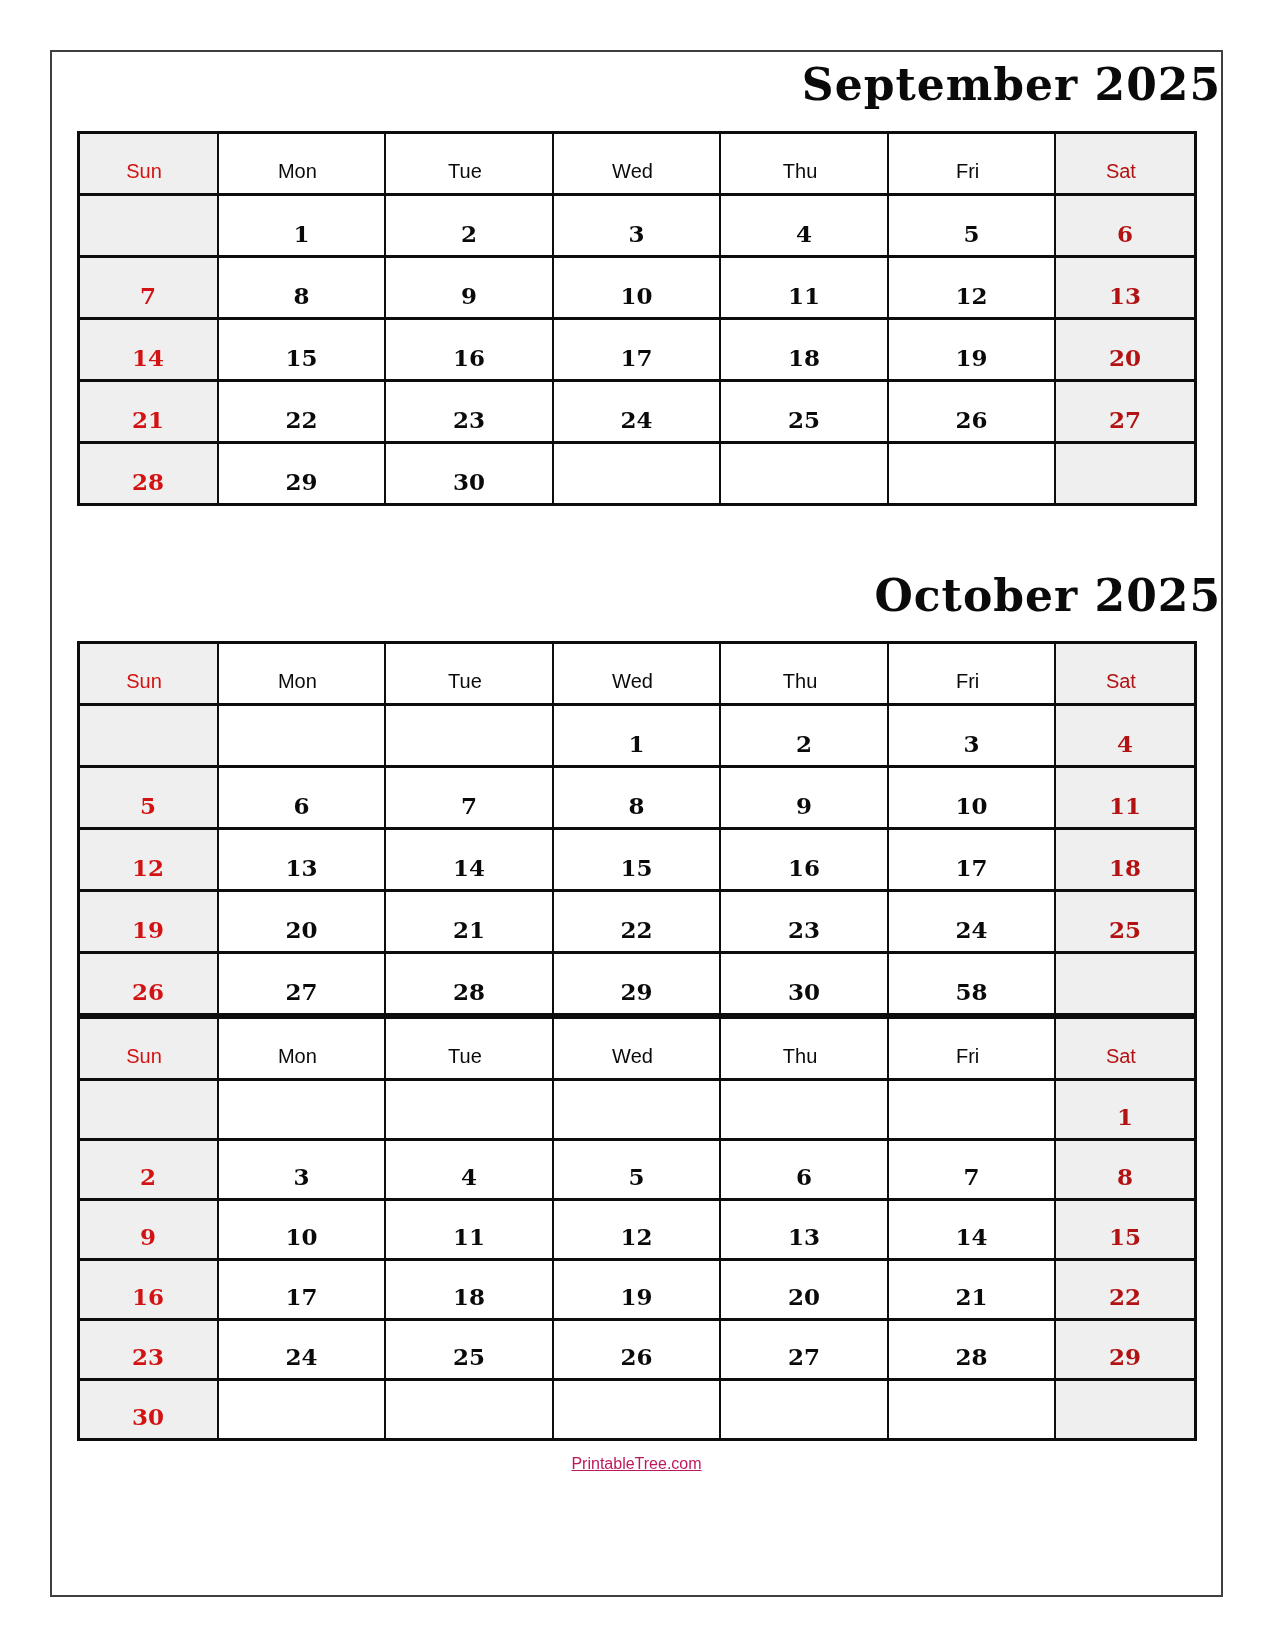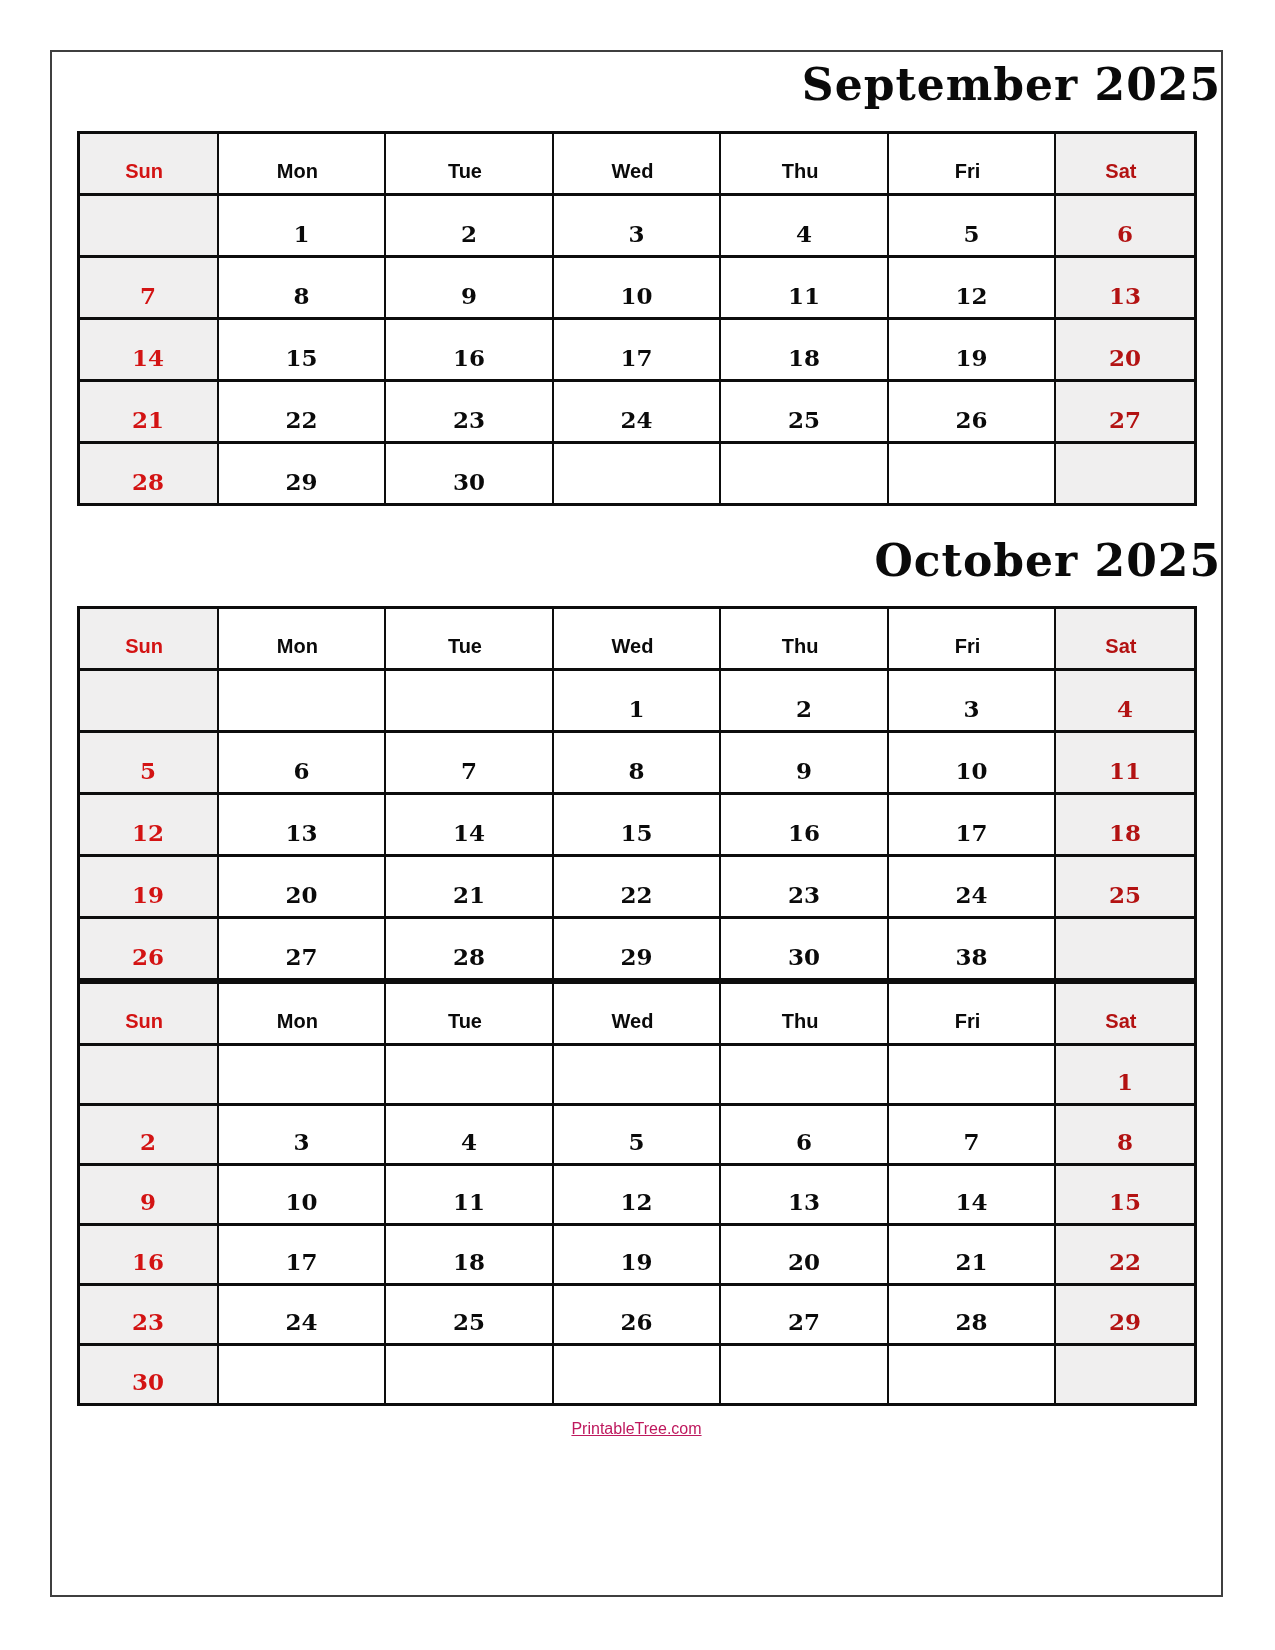--- a/index.html
+++ b/index.html
@@ -16,21 +16,21 @@
   .month-title{
     font-family:"DejaVu Serif",serif;
     font-weight:900;
     font-size:44px;
     line-height:1.15;
     letter-spacing:1px;
     color:#0a0a0a;
     text-align:right;
     margin:8px 0 20px 0;
   }
-  .month + .month .month-title{margin-top:30px;}
+  .month + .month .month-title{margin-top:65px;}
   table.calendar{
     width:1120px;
     margin:0 auto;
     border-collapse:collapse;
     table-layout:fixed;
     border:3px solid #0d0d0d;
   }
   table.calendar col.c-weekend{width:12.5%;}
   table.calendar col.c-weekday{width:15%;}
   table.calendar th, table.calendar td{
@@ -40,21 +40,21 @@
     border-top:3px solid #0d0d0d;
     border-bottom:3px solid #0d0d0d;
     text-align:center;
     vertical-align:bottom;
     overflow:hidden;
   }
   table.calendar th{
     height:62px;
     padding:0 8px 10px 0;
     font-family:"Liberation Sans",sans-serif;
-    font-weight:bold;
+    font-weight:normal;
     font-size:20px;
     color:#0a0a0a;
     background:#ffffff;
   }
   table.calendar td{
     padding:0 0 8px 0;
     font-family:"DejaVu Serif",serif;
     font-weight:bold;
     font-size:23px;
     color:#0a0a0a;
@@ -212,21 +212,21 @@
             <td class="">23</td>
             <td class="">24</td>
             <td class="sat">25</td>
           </tr>
           <tr>
             <td class="sun">26</td>
             <td class="">27</td>
             <td class="">28</td>
             <td class="">29</td>
             <td class="">30</td>
-            <td class="">38</td>
+            <td class="">58</td>
             <td class="sat"></td>
           </tr>
         </tbody>
     </table>
   </section>
 
   <section class="month">
     <table class="calendar rows-60">
       <colgroup>
         <col class="c-weekend">

